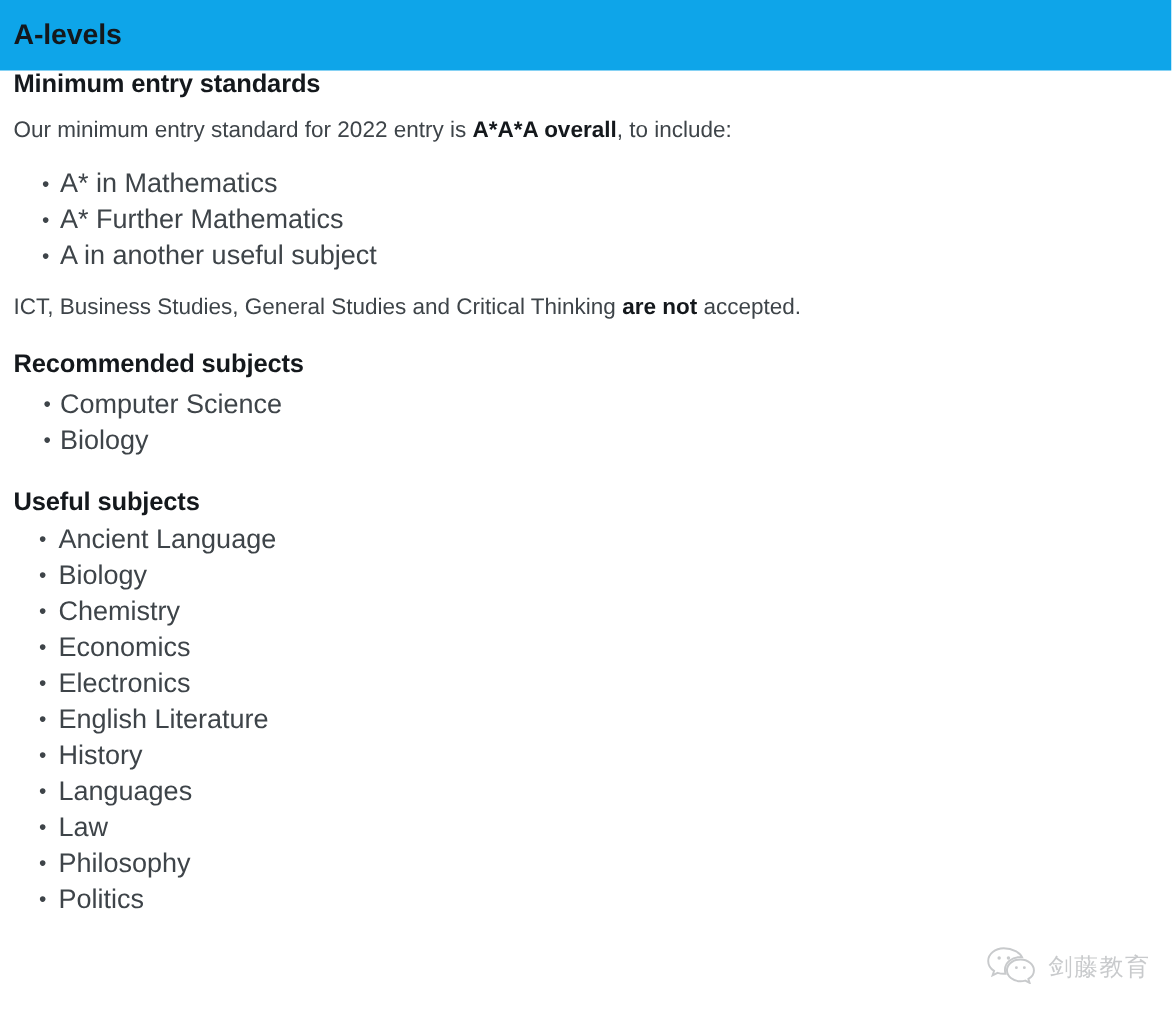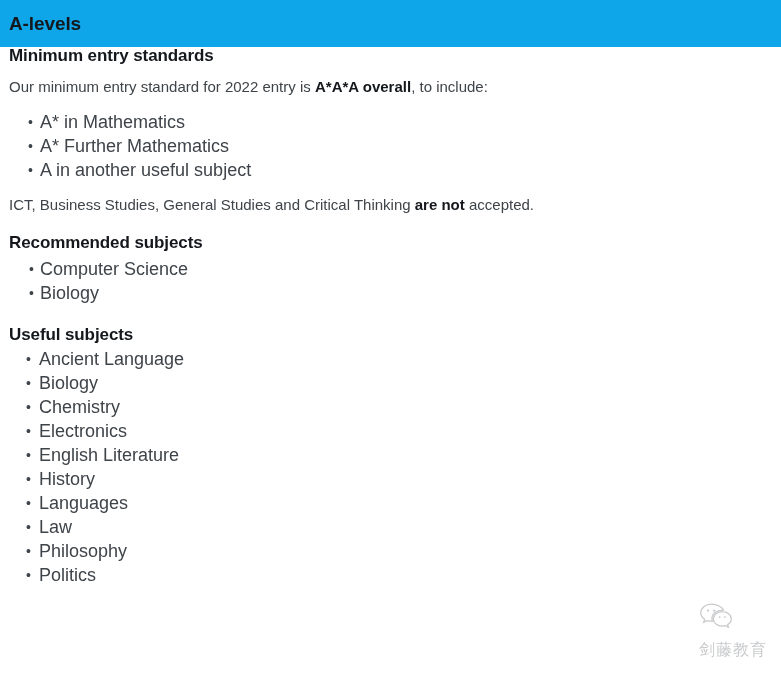--- a/index.html
+++ b/index.html
@@ -93,24 +93,24 @@
   #list-useful { padding-top: 4px; }
   #list-useful li { padding-left: 30px; }
   #list-useful li::before { left: 17px; }
 
   
   .watermark {
     position: absolute;
     right: 14px;
     bottom: 17px;
     display: flex;
+    align-items: center;
     gap: 8px;
     opacity: 0.95;
     pointer-events: none;
-    flex-direction: column;
   }
   .watermark .wm-icon { display: block; }
   .watermark .wm-text {
     font-family: "DejaVu Sans", "Liberation Sans", sans-serif;
     font-size: 16px;
     color: #c6c8ca;
     letter-spacing: 1px;
     white-space: nowrap;
   }
 </style>
@@ -145,20 +145,21 @@
     <li>Computer Science</li>
     <li>Biology</li>
   </ul>
 
   <h2 id="h-useful" class="section-heading">Useful subjects</h2>
 
   <ul id="list-useful" class="subject-list">
     <li>Ancient Language</li>
     <li>Biology</li>
     <li>Chemistry</li>
+    <li>Economics</li>
     <li>Electronics</li>
     <li>English Literature</li>
     <li>History</li>
     <li>Languages</li>
     <li>Law</li>
     <li>Philosophy</li>
     <li>Politics</li>
   </ul>
 
 </div>

